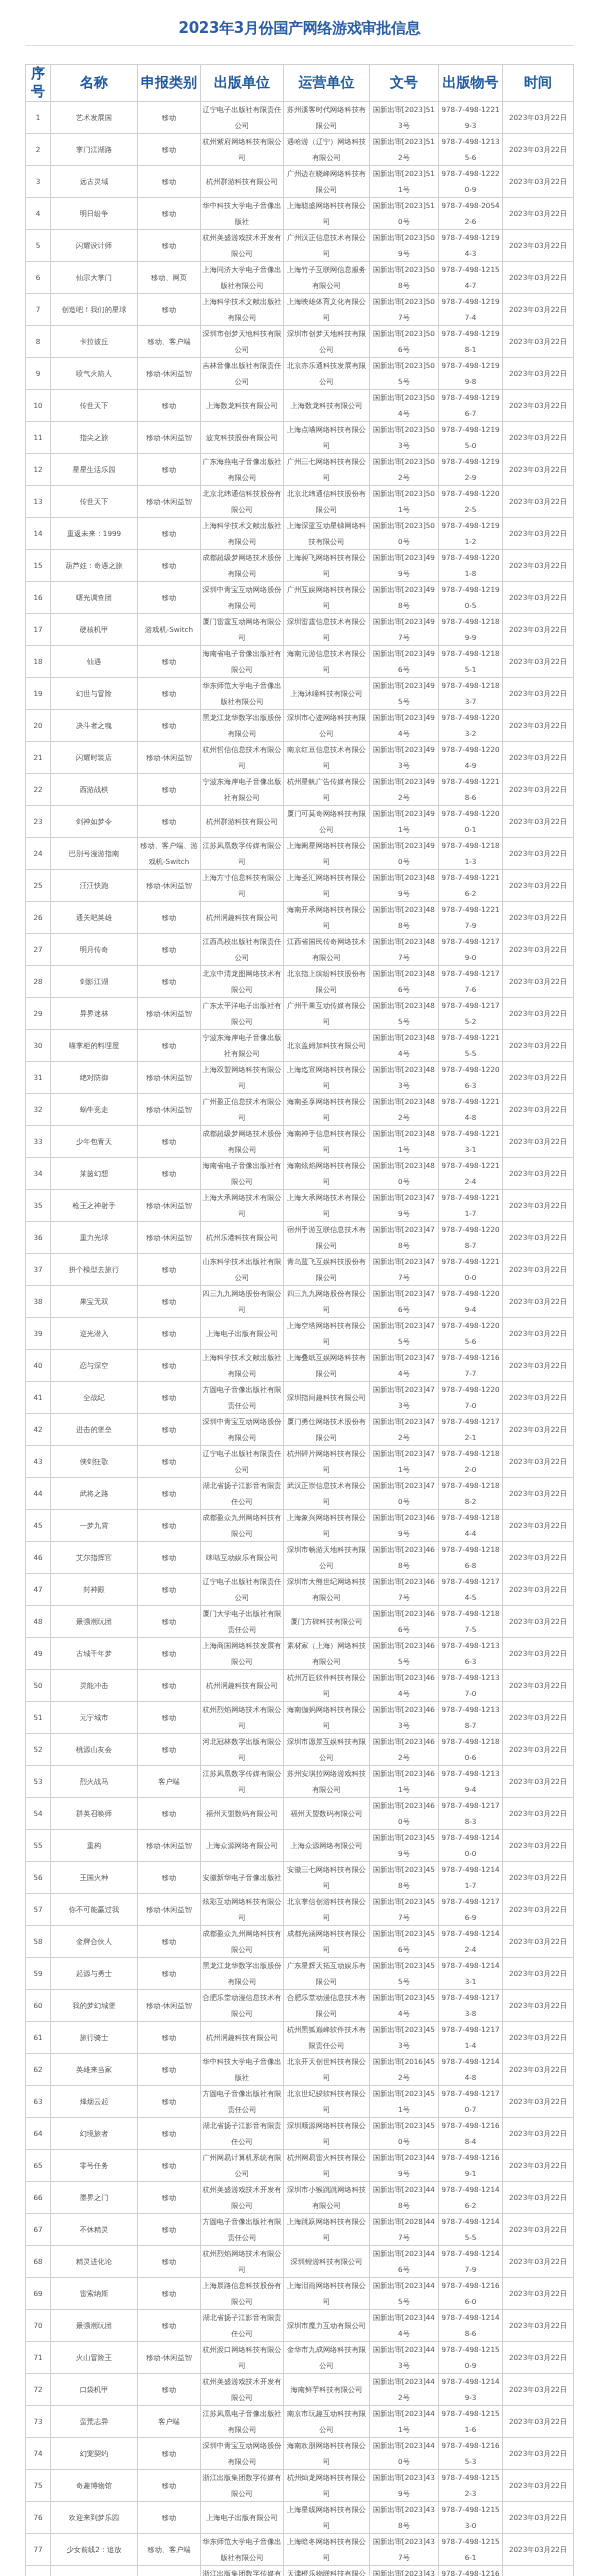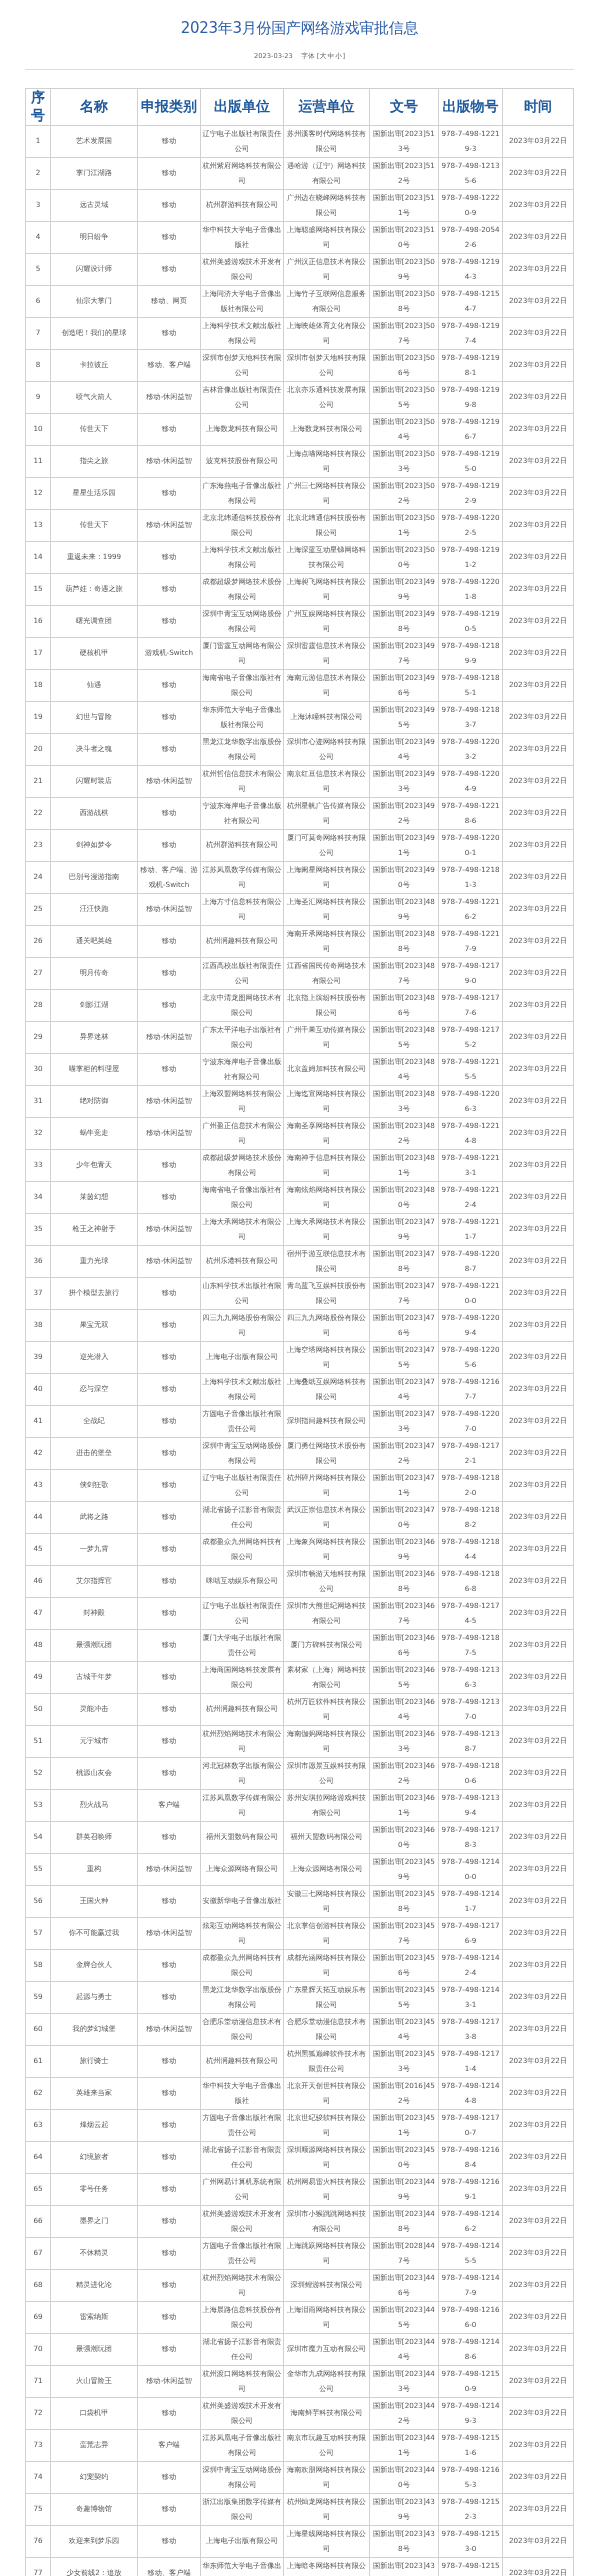--- a/index.html
+++ b/index.html
@@ -1,19 +1,19 @@
 <!DOCTYPE html>
 <html style="font-size:8.2px"><head>
 <meta charset="utf-8">
 <style>
   html, body { margin: 0; padding: 0; background: #ffffff; }
   body { width: 599px; font-family: "DejaVu Sans", "Liberation Sans", sans-serif; color: #555; }
   .page { width: 599px; position: relative; }
   .title {
-    text-align: center; color: #2b5ea7; font-size: 15px; font-weight: normal;
+    text-align: center; color: #2b5ea7; font-size: 15px; font-weight: bold;
     margin: 0; padding-top: 17.5px; height: 20.6px; line-height: 20.6px; letter-spacing: -0.3px;
   }
   .meta {
     text-align: center; font-size: 6.7px; color: #666; margin-top: 13px; height: 10.3px; line-height: 10.3px;
   }
   .meta .date { margin-right: 6.2px; }
   .meta .fs a { color: #555; text-decoration: none; cursor: pointer; padding: 0 0.5px; }
   .divider { margin: 7.2px 25px 0 25px; height: 1px; background: #dddddd; }
   .tbl-wrap { padding: 18px 0 0 25px; }
   table { border-collapse: collapse; table-layout: fixed; width: 549px; }
@@ -23,27 +23,20 @@
   th, td { border: 0.5px solid #d0d0d0; text-align: center; vertical-align: middle; padding: 0 1.5px; }
   th { height: 20px; color: #1f5a9e; font-weight: bold; font-size: 14px; }
   td { height: 31px; font-size: 7.2px; line-height: 15.5px; color: #555; word-break: break-all; }
   td.pub, td.op { padding: 0 1px; }
 </style>
 </head>
 <body>
 
 <div class="page">
   <h1 class="title">2023年3月份国产网络游戏审批信息</h1>
-  <div class="meta">
-    <span class="date">2023-03-23</span>
-    <span class="fs">
-      <span>字体</span>
-      <span>[</span><a>大</a><a>中</a><a>小</a><span>]</span>
-    </span>
-  </div>
   <div class="divider"></div>
 
   <div class="tbl-wrap">
     <table>
       <colgroup>
         <col class="c0">
           <col class="c1">
           <col class="c2">
           <col class="c3">
           <col class="c4">

